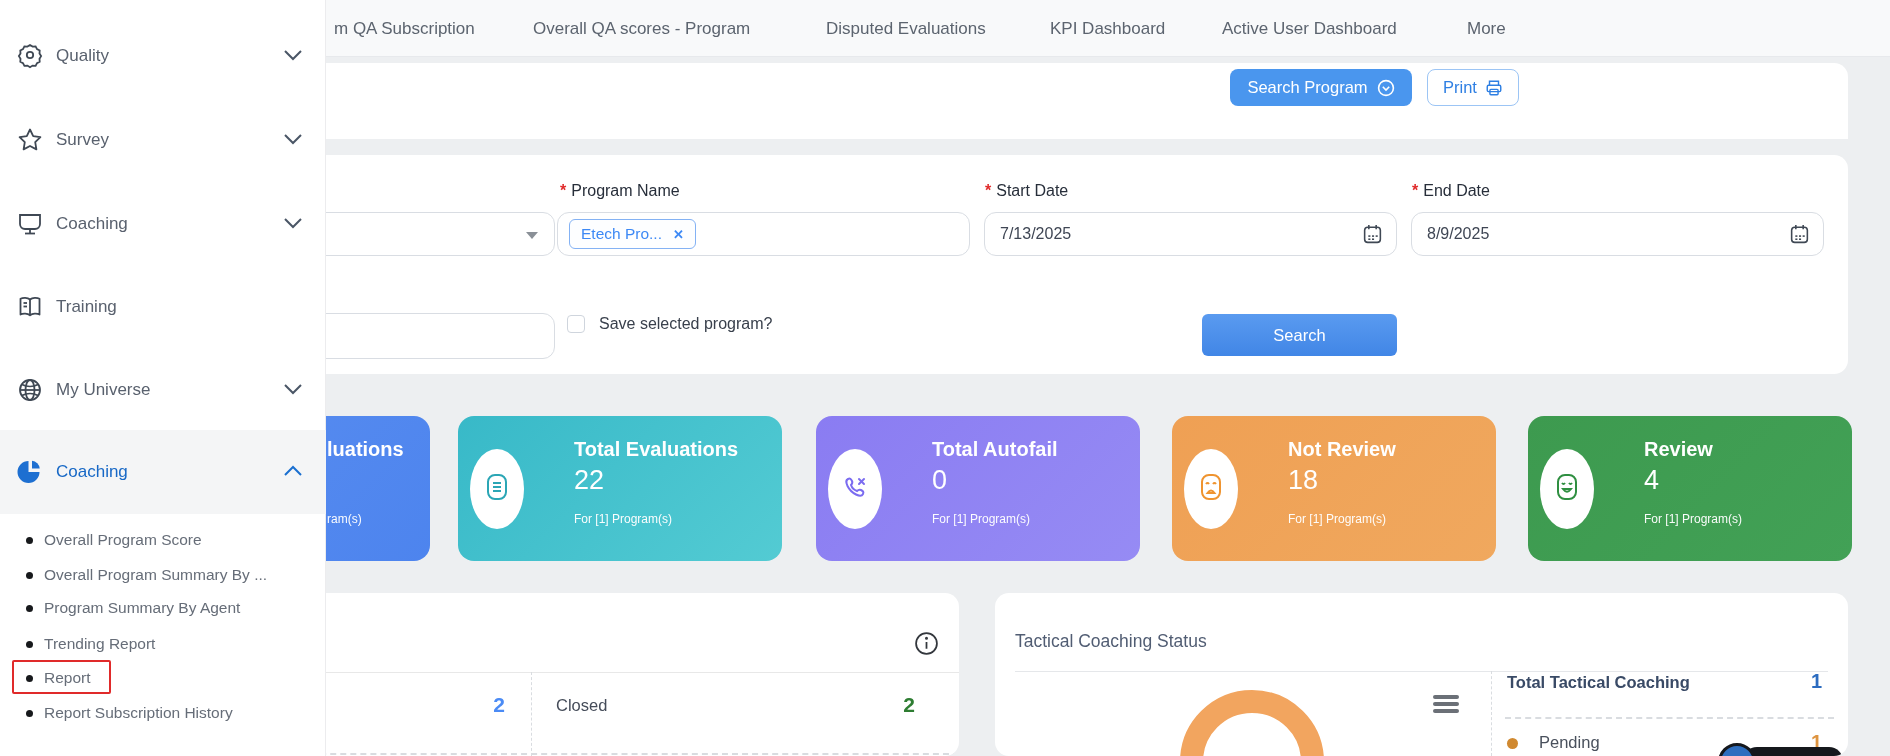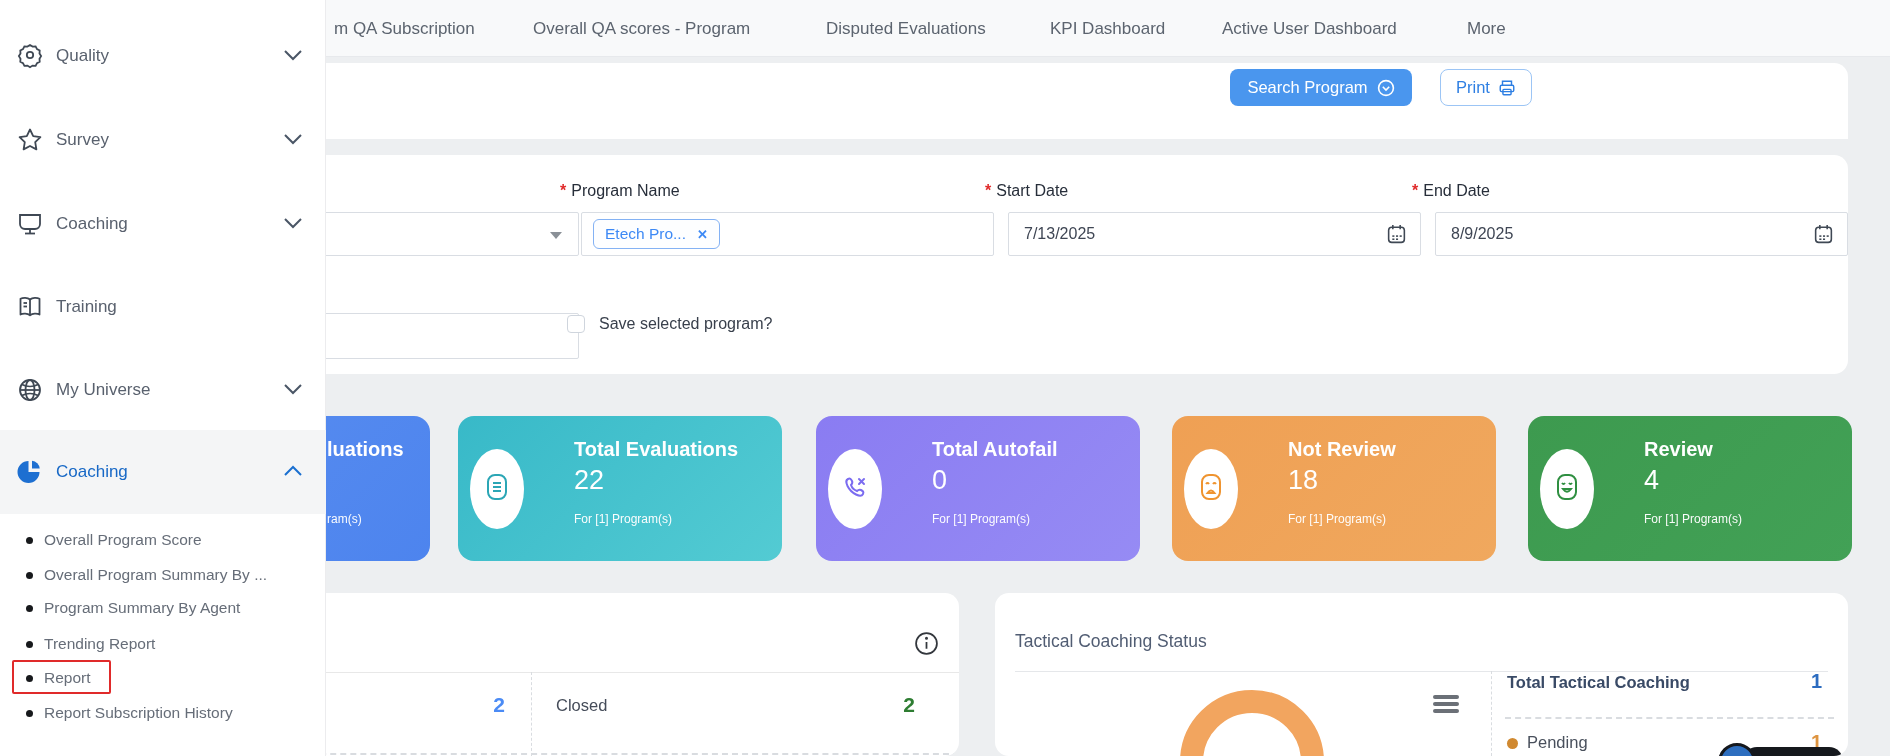--- a/index.html
+++ b/index.html
@@ -6,27 +6,27 @@
   body { font-family:"Liberation Sans", sans-serif; background:#edeff1; }
   .screen { position:relative; width:1890px; height:756px; overflow:hidden; background:#edeff1; }
 
   
   .topnav { position:absolute; left:0; top:0; width:1890px; height:57px; background:#f8f9fa; border-bottom:1px solid #e7e9ec; z-index:1; }
   .nav-item { position:absolute; top:0; height:57px; line-height:57px; font-size:17px; color:#5c646f; cursor:pointer; white-space:nowrap; }
 
   
   .header-panel { position:absolute; left:312px; top:63px; width:1536px; height:76px; background:#fff; border-radius:14px 14px 0 0; z-index:2; }
   .btn-search-program { position:absolute; left:918px; top:6px; width:182px; height:37px; background:#4a96ee; border:none; border-radius:8px; color:#fff; font-size:16.5px; font-family:inherit; display:flex; align-items:center; justify-content:center; gap:9px; cursor:pointer; }
-  .btn-print { position:absolute; left:1115px; top:6px; width:92px; height:37px; background:#fff; border:1px solid #9cc5f5; border-radius:8px; color:#2e7fe3; font-size:16.5px; font-family:inherit; display:flex; align-items:center; justify-content:center; gap:8px; cursor:pointer;margin-left:13px; }
+  .btn-print { position:absolute; left:1115px; top:6px; width:92px; height:37px; background:#fff; border:1px solid #9cc5f5; border-radius:8px; color:#2e7fe3; font-size:16.5px; font-family:inherit; display:flex; align-items:center; justify-content:center; gap:8px; cursor:pointer; }
 
   
   .filter-panel { position:absolute; left:312px; top:155px; width:1536px; height:219px; background:#fff; border-radius:14px; z-index:2; }
   .fld-label { position:absolute; top:27px; font-size:16px; color:#272e3a; font-weight:500; white-space:nowrap; }
   .req { color:#e02b2b; margin-right:5px; font-weight:700; }
-  .inp { position:absolute; height:44px; background:#fff; border:1px solid #d9dde3; border-radius:2px;margin-left:24px; }
+  .inp { position:absolute; height:44px; background:#fff; border:1px solid #d9dde3; border-radius:12px; }
   .inp-select { left:-12px; top:57px; width:255px; }
   .select-caret { position:absolute; right:16px; top:19px; width:0; height:0; border-left:6px solid transparent; border-right:6px solid transparent; border-top:7px solid #8a9097; }
   .inp-program { left:245px; top:57px; width:413px; display:flex; align-items:center; padding-left:11px; }
   .tag { display:inline-flex; align-items:center; gap:11px; height:30px; padding:0 11px; border:1px solid #84b2f4; border-radius:6px; color:#3d89f5; font-size:15.5px; background:#fdfeff; }
   .tag-x { font-size:13px; font-weight:700; cursor:pointer; line-height:1; }
   .inp-date { top:57px; width:413px; font-size:16px; color:#3f4654; }
   .inp-date .dval { position:absolute; left:15px; top:12px; }
   .inp-date .cal { position:absolute; right:13px; top:10px; }
   .inp-start { left:672px; }
   .inp-end   { left:1099px; }
@@ -64,21 +64,21 @@
   .pr-title { position:absolute; left:20px; top:38px; font-size:17.5px; color:#515d73; }
   .pr-divider { position:absolute; left:20px; top:78px; right:20px; border-top:1px solid #e5e7ea; }
   .donut { position:absolute; left:185px; top:97px; width:144px; height:144px; border:23px solid #f2a55f; border-radius:50%; }
   .hamburger { position:absolute; left:438px; top:102px; width:26px; cursor:pointer; }
   .hamburger div { height:3.5px; background:#6b7077; border-radius:2px; margin-bottom:3.5px; }
   .pr-dash-v { position:absolute; left:496px; top:78px; bottom:0; border-left:1.5px dashed #d9dce0; }
   .pr-row1-lbl { position:absolute; left:512px; top:80px; font-size:16.5px; font-weight:700; color:#394a66; }
   .pr-row1-val { position:absolute; left:510px; right:26px; top:77px; text-align:right; font-size:20px; font-weight:700; color:#2c6cc0; }
   .pr-dash-h { position:absolute; left:510px; right:14px; top:124px; border-top:2px dashed #d9dce0; }
   .pr-bullet { position:absolute; left:512px; top:145px; width:11px; height:11px; border-radius:50%; background:#d08930; }
-  .pr-row2-lbl { position:absolute; left:532px; top:140px; font-size:16.5px; color:#49505c; }
+  .pr-row2-lbl { position:absolute; left:544px; top:140px; font-size:16.5px; color:#49505c; }
   .pr-row2-val { position:absolute; left:510px; right:26px; top:138px; text-align:right; font-size:20px; font-weight:700; color:#de9440; }
   .tooltip-blob { position:absolute; left:748px; top:154px; width:100px; height:30px; background:#15181d; border-radius:14px; }
   .tooltip-dot { position:absolute; left:723px; top:150px; width:38px; height:38px; background:#2d6ebf; border:3px solid #15181d; border-radius:50%; }
 
   
   .sidebar { position:absolute; left:0; top:0; width:326px; height:756px; background:#fff; border-right:1px solid #ececee; z-index:30; }
   .side-item { position:absolute; left:0; width:326px; height:42px; display:flex; align-items:center; padding-left:16px; cursor:pointer; }
   .side-item .s-icon { width:28px; height:28px; flex:0 0 28px; display:flex; align-items:center; justify-content:center; }
   .side-item .s-label { margin-left:12px; font-size:17px; color:#59616e; }
   .side-item .s-chev { position:absolute; left:283px; }
@@ -169,20 +169,21 @@
             <line x1="13" y1="12.5" x2="15" y2="12.5"></line>
             <line x1="6" y1="15.5" x2="8" y2="15.5"></line>
             <line x1="9.5" y1="15.5" x2="11.5" y2="15.5"></line>
           </svg>
       </span>
     </div>
 
     <div class="inp inp-empty"></div>
     <div class="chk"></div>
     <div class="chk-label">Save selected program?</div>
+    <button class="btn-search">Search</button>
   </div>
 
   <div class="card card1">
     <div class="c-title">luations</div>
     <div class="c-sub">ram(s)</div>
   </div>
 
   <div class="card card2">
     <div class="oval">
         <span>

